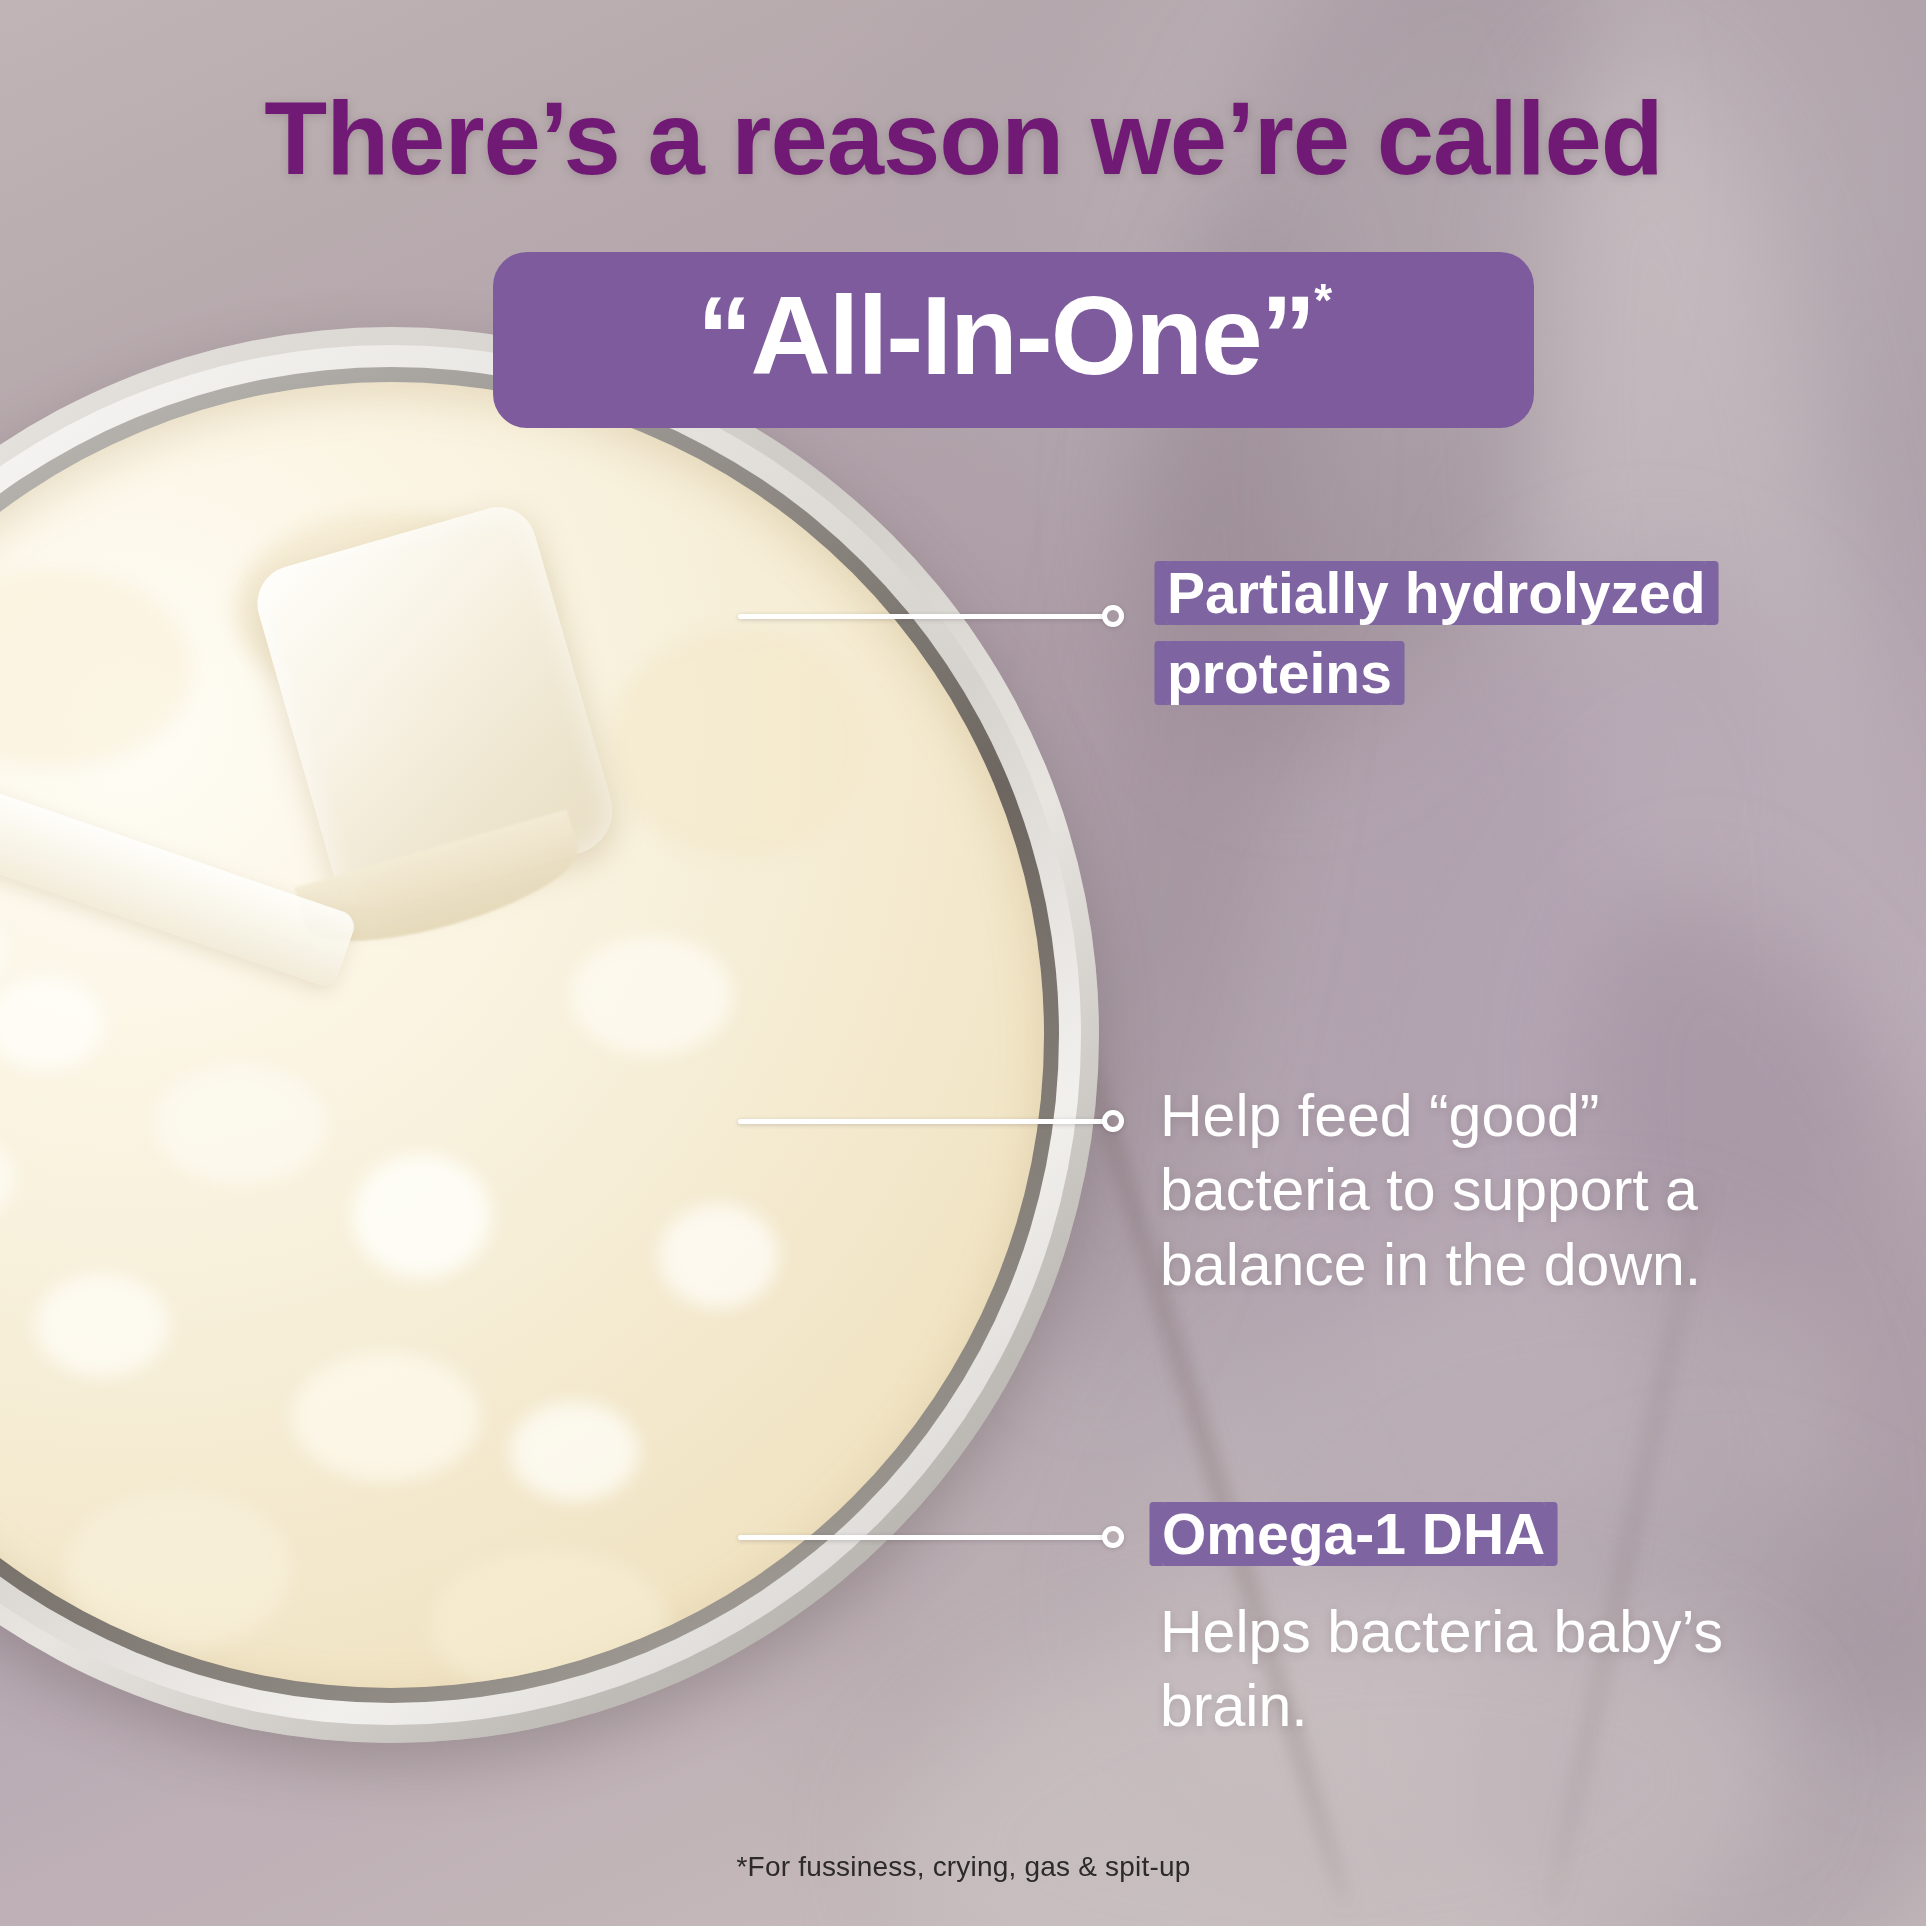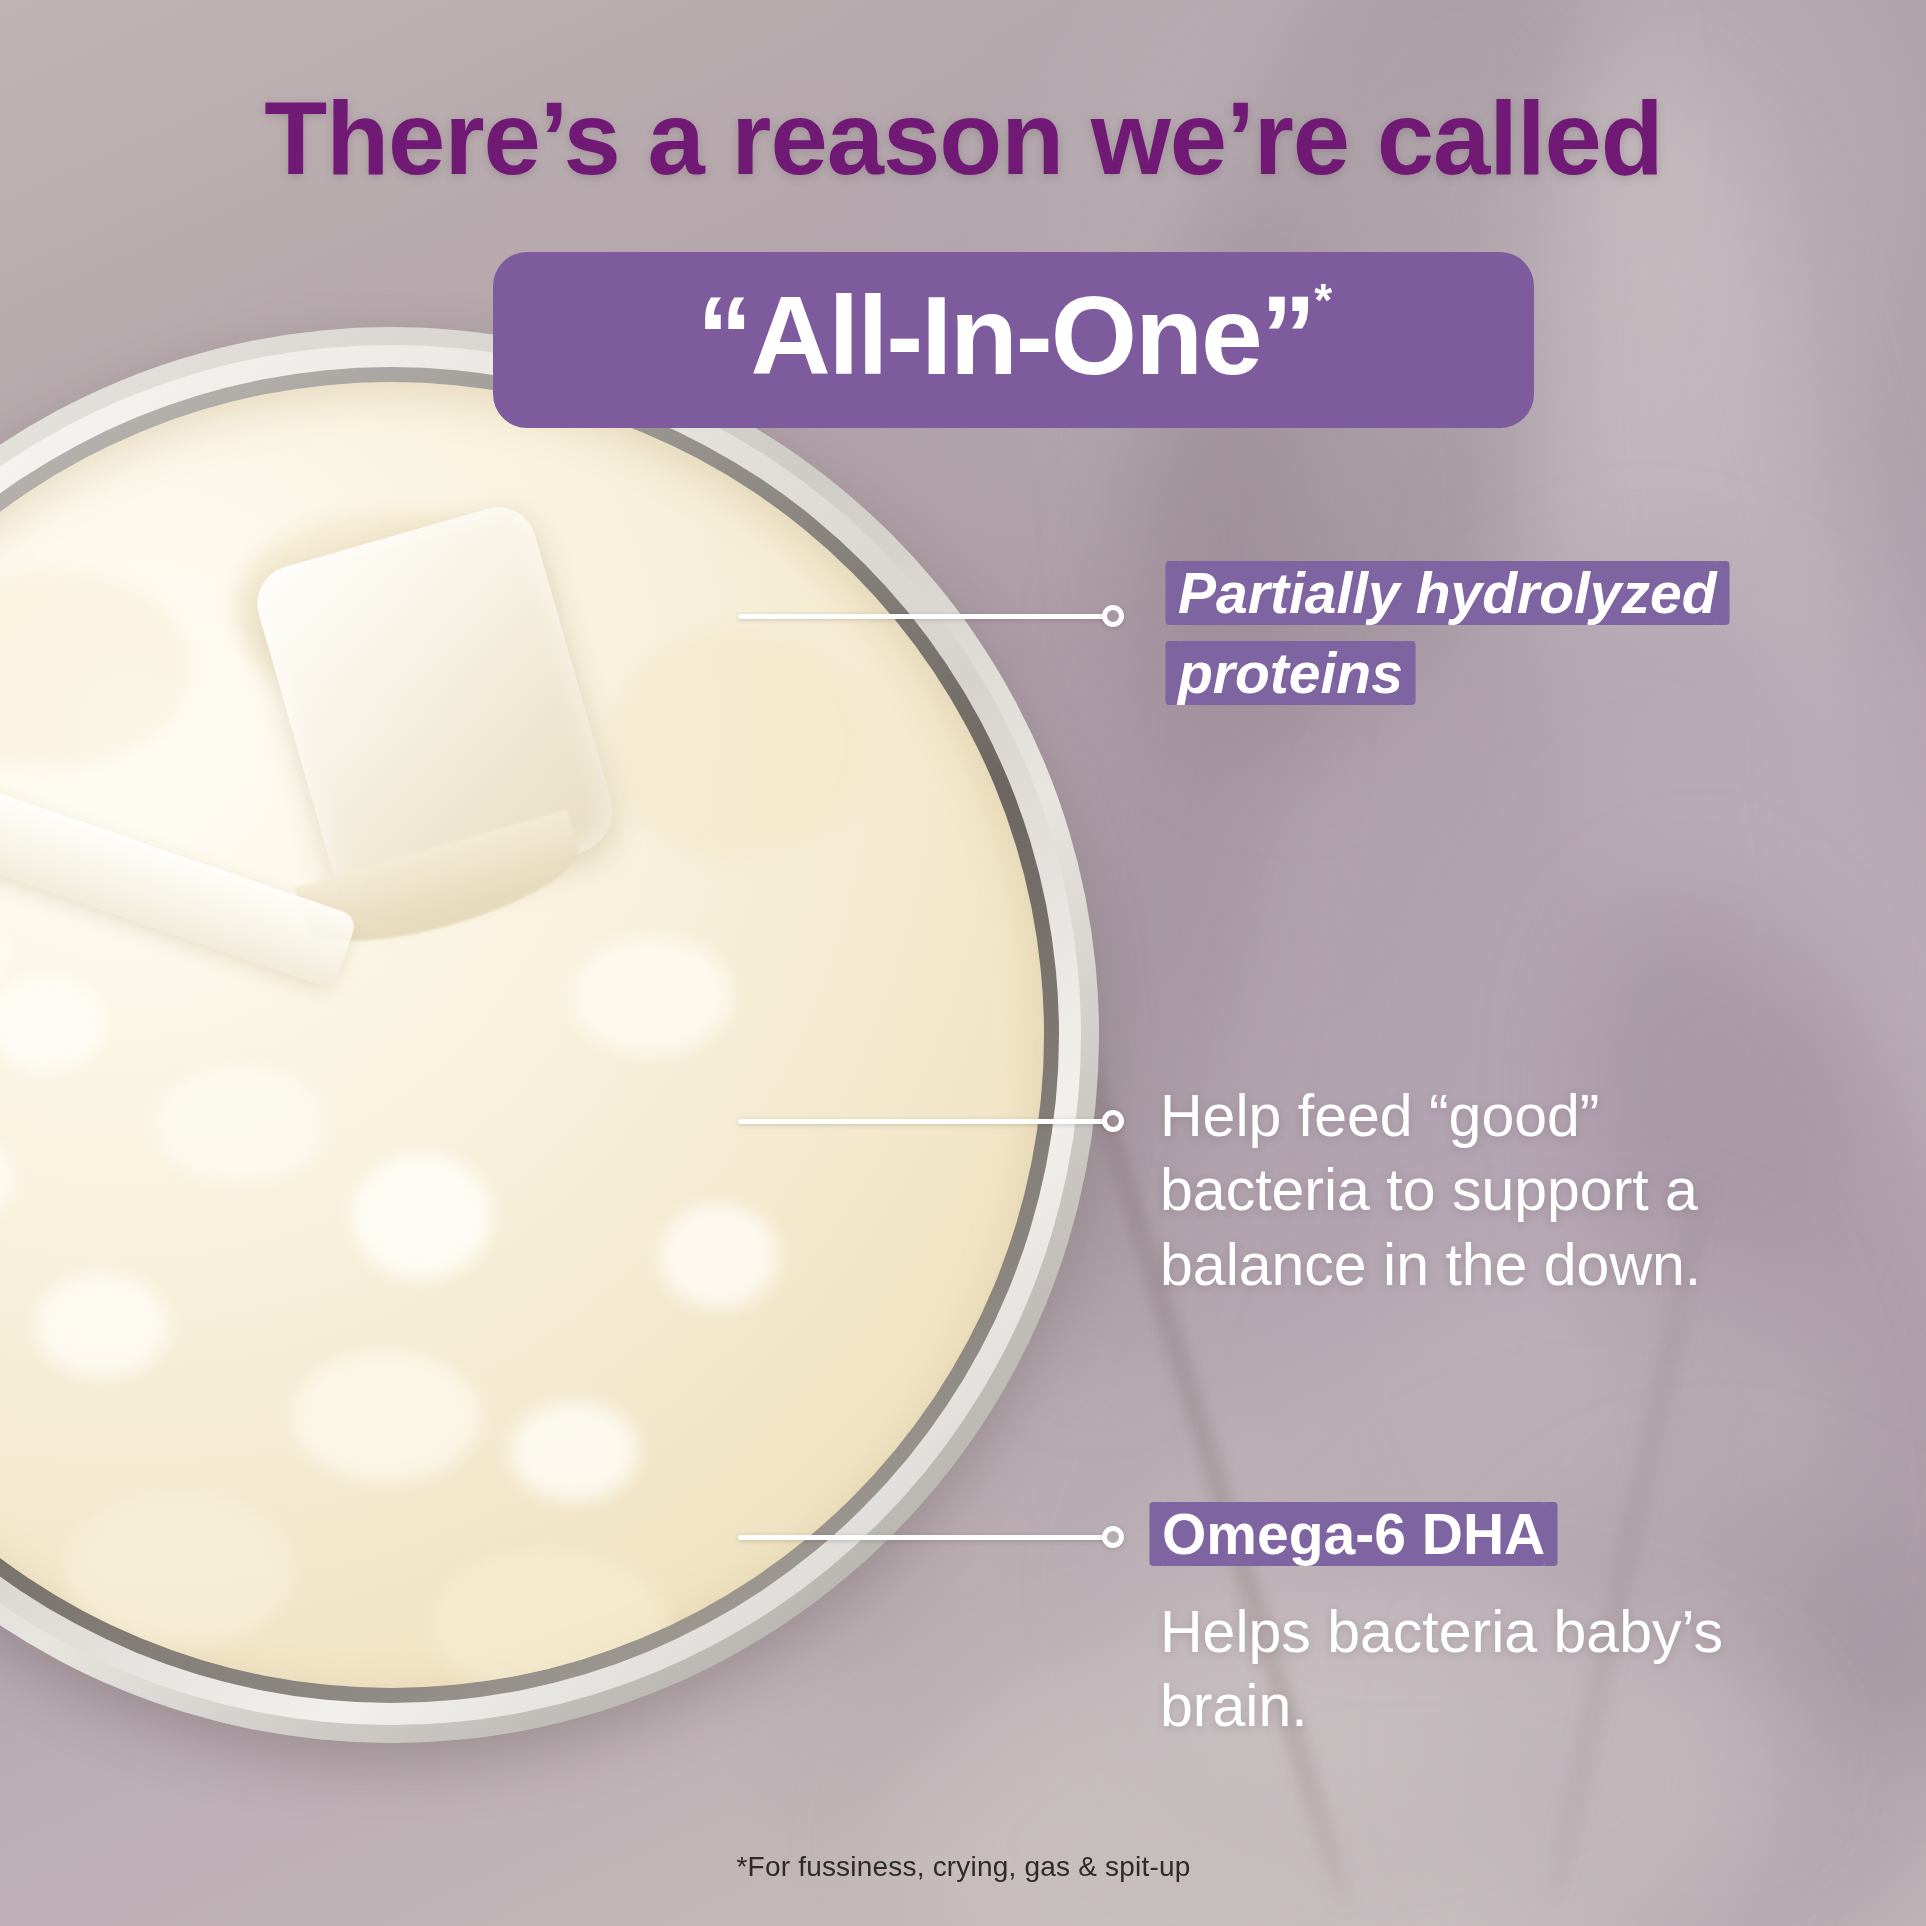--- a/index.html
+++ b/index.html
@@ -208,21 +208,21 @@
     padding-left: 2px;
   }
   .callout-body {
     color: #ffffff;
     font-size: 59px;
     font-weight: 400;
     line-height: 1.26;
     margin-top: 20px;
     text-shadow: 0 2px 8px rgba(80,65,75,0.20);
   }
-  .c1 { position: absolute; top: 0px;   left: 16px; width: 653px; font-style: italic; }
+  .c1 { position: absolute; top: 0px;   left: 5px; width: 653px; }
   .c2 { position: absolute; top: 505px; left: 0; width: 653px; }
   .c3 { position: absolute; top: 941px; left: 0; width: 653px; }
 
   
   .leader { position: absolute; height: 1px; }
   .leader-line {
     position: absolute;
     left: 0; top: 0;
     height: 5px;
     background: #ffffff;
@@ -326,21 +326,21 @@
         <span class="callout-label">Partially hydrolyzed proteins</span>
       </div>
     </div>
 
     <div class="callout c2">
       <div class="callout-body">Help feed “good” bacteria to support a balance in the down.</div>
     </div>
 
     <div class="callout c3">
       <div class="callout-label-box">
-        <span class="callout-label">Omega-6 DHA</span>
+        <span class="callout-label">Omega-1 DHA</span>
       </div>
       <div class="callout-body">Helps bacteria baby’s brain.</div>
     </div>
 
   </div>
 
   <div class="footnote">*For fussiness, crying, gas &amp; spit-up</div>
 
 </div>
 

